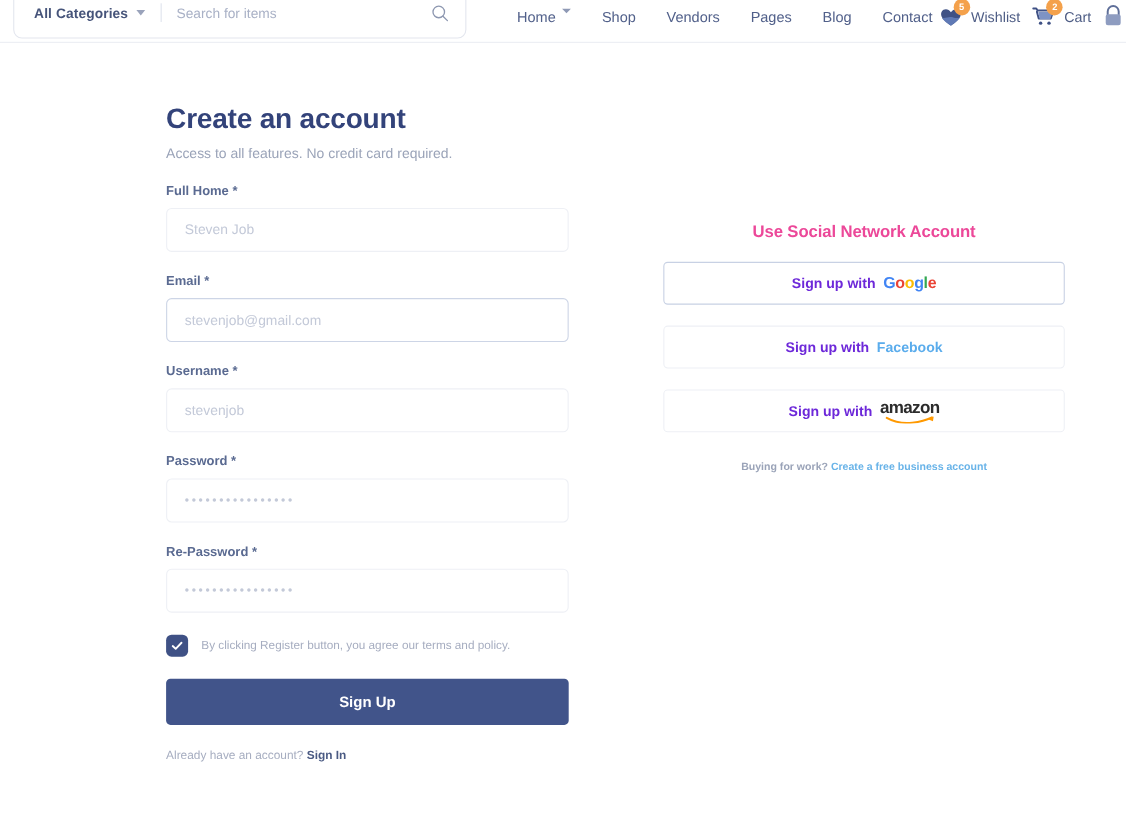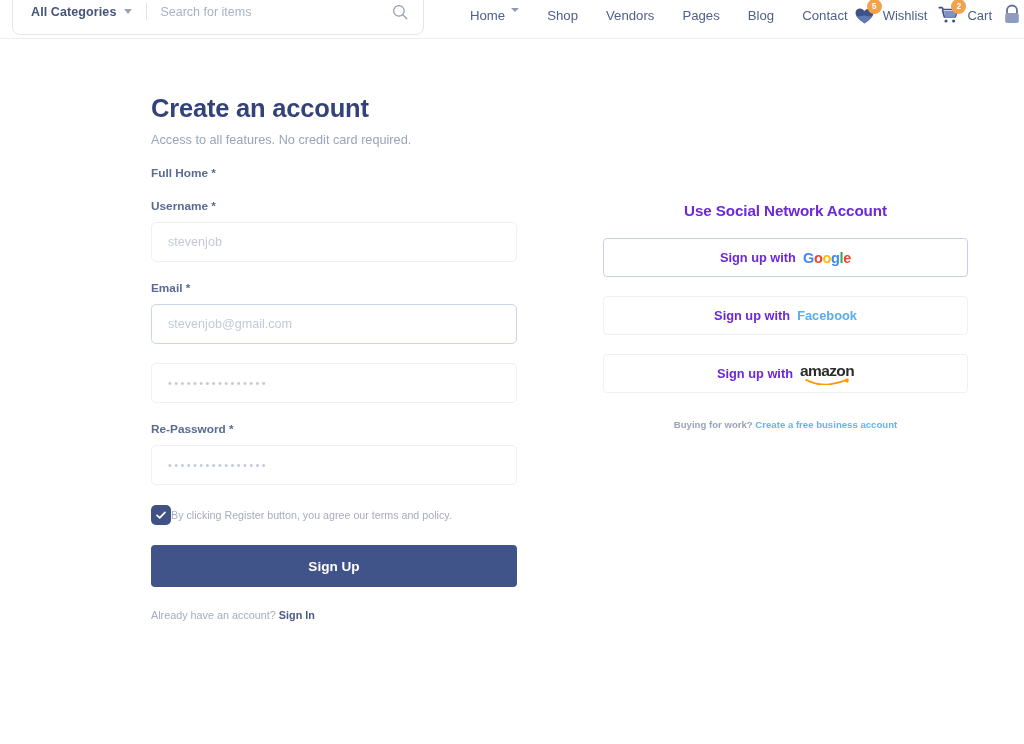--- a/index.html
+++ b/index.html
@@ -179,20 +179,21 @@
     font-size: 11px;
     letter-spacing: 2.4px;
     color: #c3c9d8;
   }
   .field-input.pw::placeholder { color: #c3c9d8; letter-spacing: 2.4px; }
 
   .terms-row {
     margin-top: 20px;
     display: flex;
     align-items: center;
+    gap: 12px;
   }
   .checkbox {
     width: 20px; height: 20px;
     border-radius: 5px;
     background: #3f5185;
     display: flex;
     align-items: center;
     justify-content: center;
     flex: none;
     cursor: pointer;
@@ -222,21 +223,21 @@
     font-weight: 700;
     cursor: pointer;
   }
 
   
   .right-col { position: absolute; left: 583px; top: 163px; width: 365px; }
   .social-title {
     text-align: center;
     font-size: 15.2px;
     font-weight: 700;
-    color: #6d28d9;
+    color: #ec4899;
     letter-spacing: -.1px;
   }
   .social-btn {
     margin-top: 19px;
     width: 365px;
     height: 39px;
     border: 1px solid #eef0f5;
     border-radius: 4px;
     background: #fff;
     display: flex;
@@ -359,33 +360,35 @@
 
 <div class="main">
 
   <div class="left-col">
 
     <h1 class="page-title">Create an account</h1>
     <div class="page-sub">Access to all features. No credit card required.</div>
 
     <div class="field">
       <div class="field-label">Full Home *</div>
+      <input class="field-input" type="text" value="" placeholder="Steven Job" style="">
+    </div>
+
+    <div class="field">
+      <div class="field-label">Email *</div>
+      <input class="field-input focused" type="text" value="" placeholder="stevenjob@gmail.com" style="">
     </div>
 
     <div class="field">
       <div class="field-label">Username *</div>
       <input class="field-input" type="text" value="" placeholder="stevenjob" style="">
     </div>
 
     <div class="field">
-      <div class="field-label">Email *</div>
-      <input class="field-input focused" type="text" value="" placeholder="stevenjob@gmail.com" style="">
-    </div>
-
-    <div class="field">
+      <div class="field-label">Password *</div>
       <input class="field-input pw" type="text" value="" placeholder="••••••••••••••••" style="">
     </div>
 
     <div class="field">
       <div class="field-label">Re-Password *</div>
       <input class="field-input pw" type="text" value="" placeholder="••••••••••••••••" style="">
     </div>
 
     <div class="terms-row">
       <div class="checkbox">

